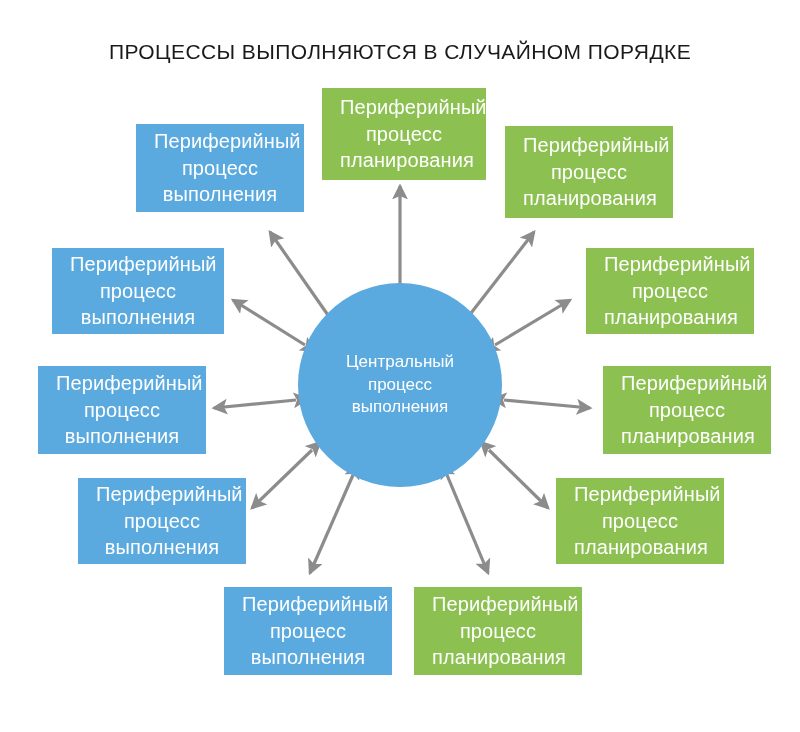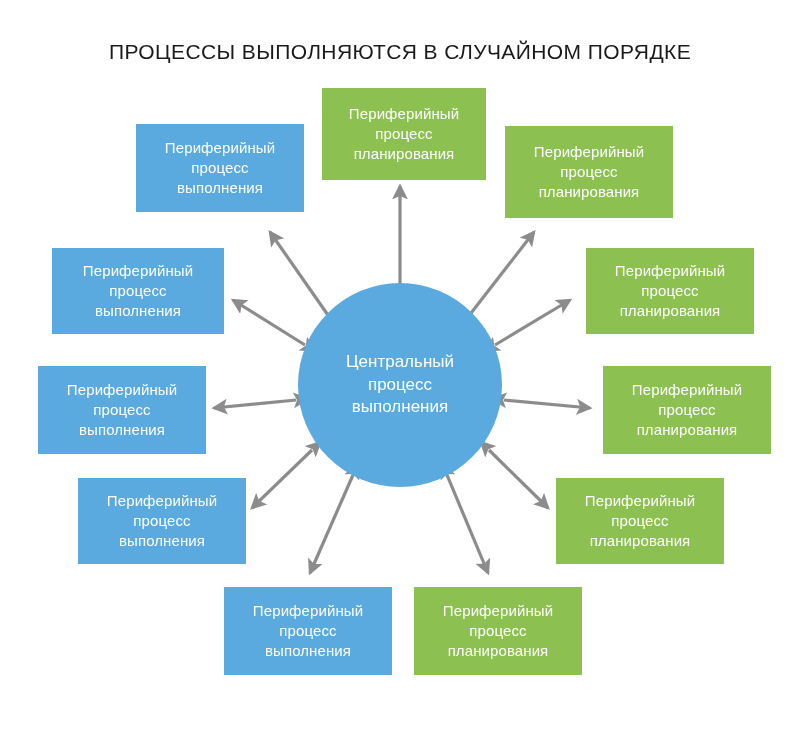--- a/index.html
+++ b/index.html
@@ -39,21 +39,21 @@
     pointer-events: none;
   }
   .node {
     position: absolute;
     box-sizing: border-box;
     display: flex;
     align-items: center;
     justify-content: center;
     text-align: center;
     color: #ffffff;
-    font-size: 15px;
+    font-size: 20px;
     line-height: 1.32;
     padding: 4px 18px;
     letter-spacing: 0.1px;
   }
   .node.blue { background: #5BAADF; }
   .node.green { background: #8CC152; }
   .node-label {
     display: block;
     width: 100%;
   }

